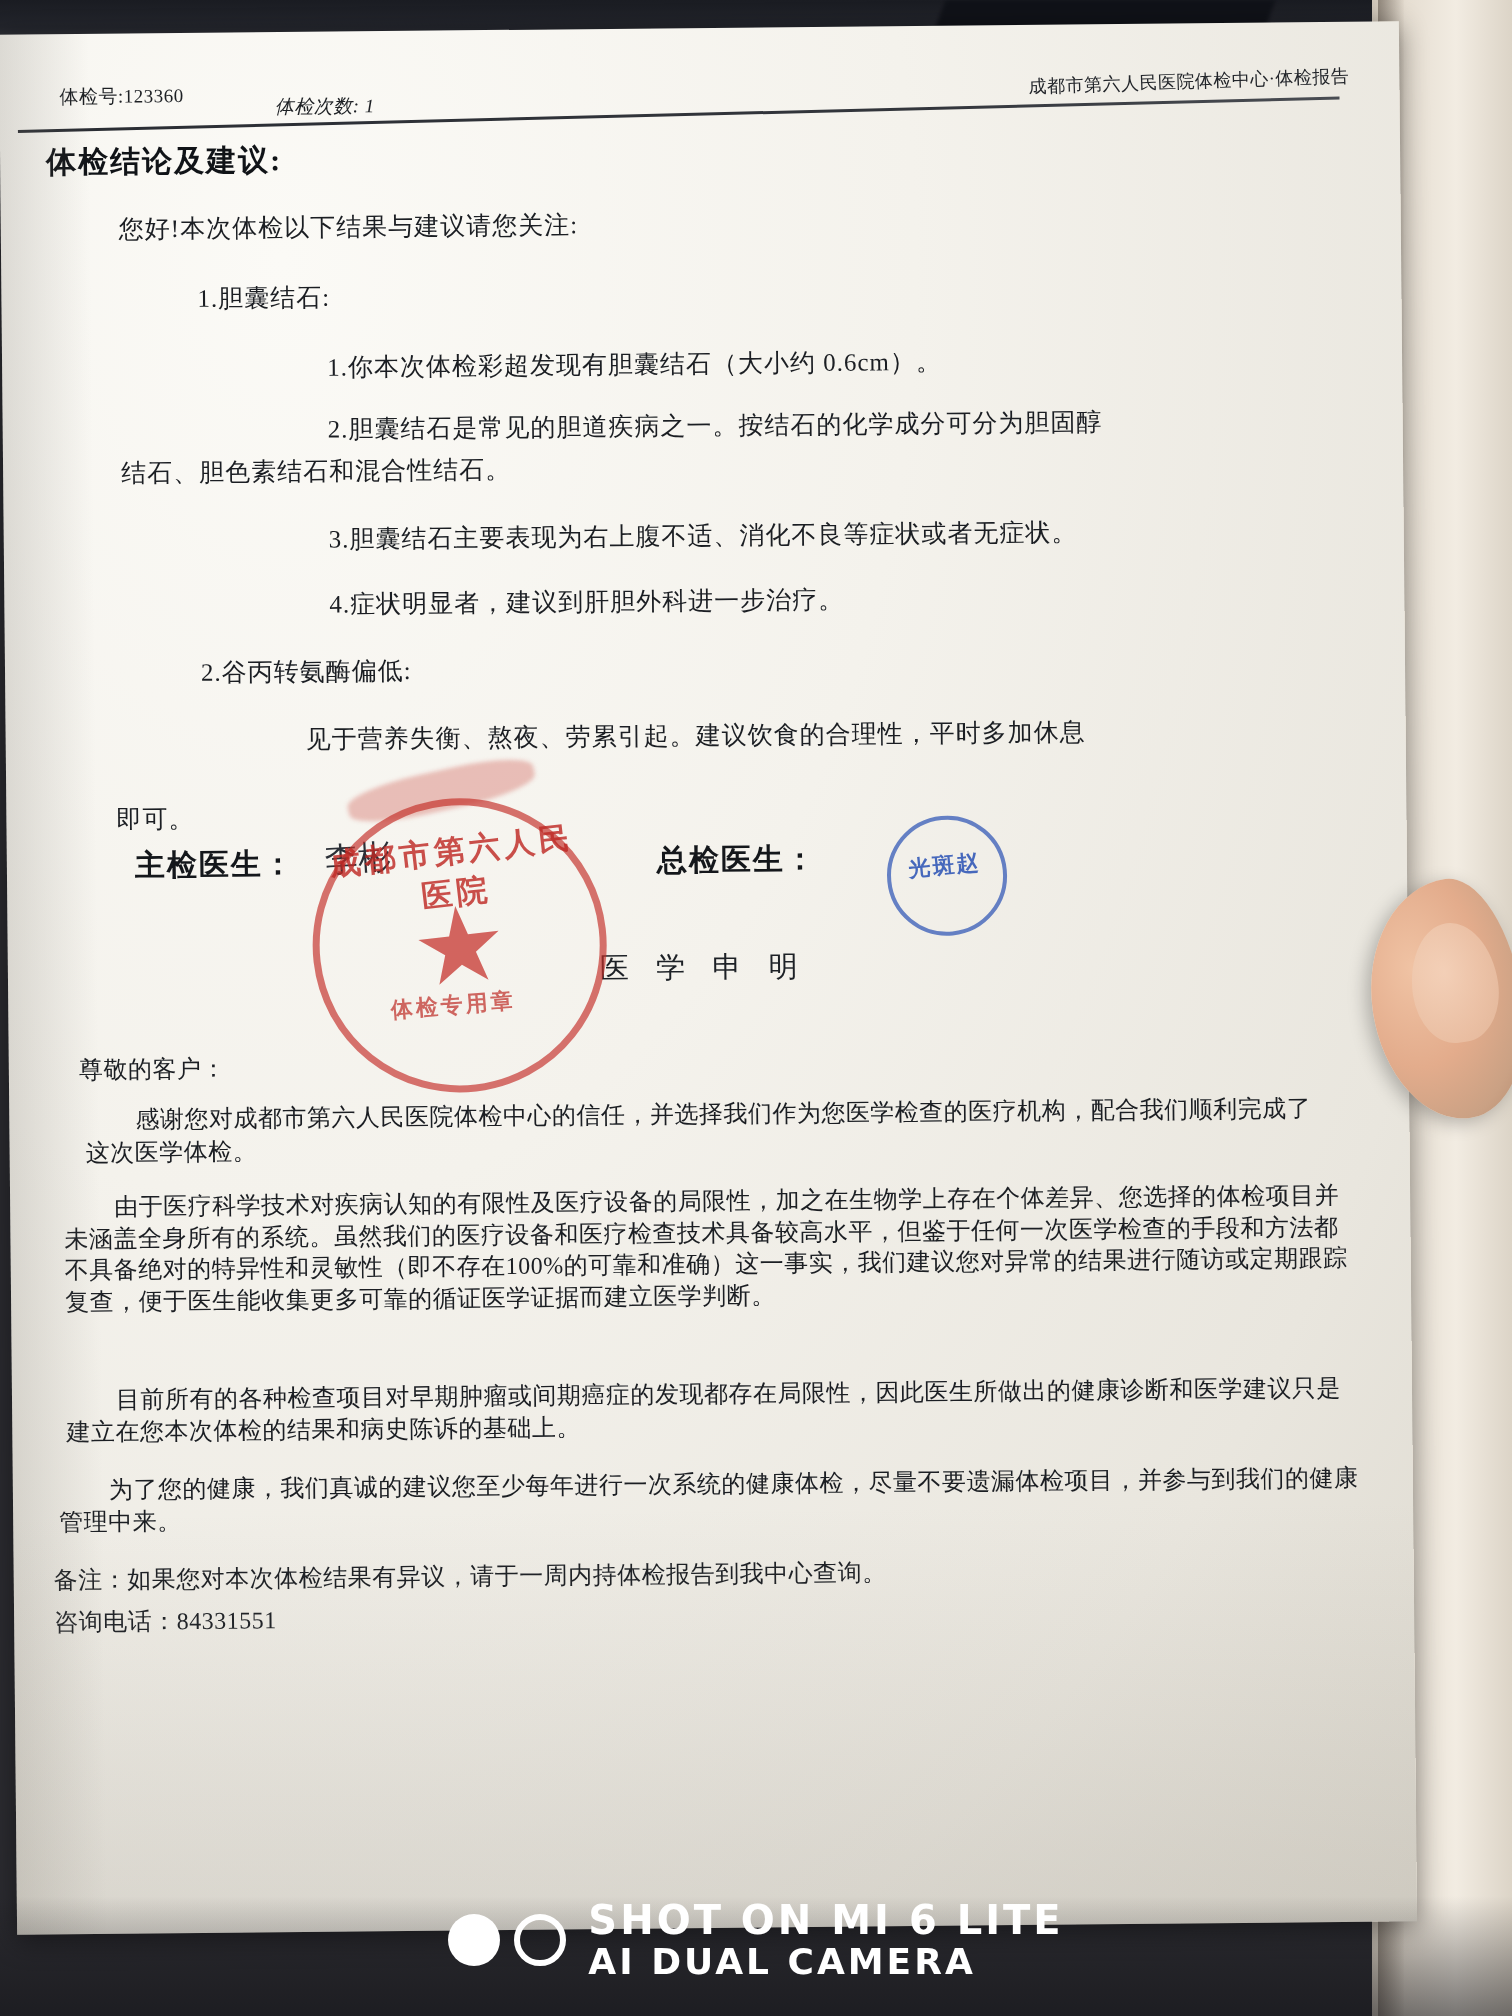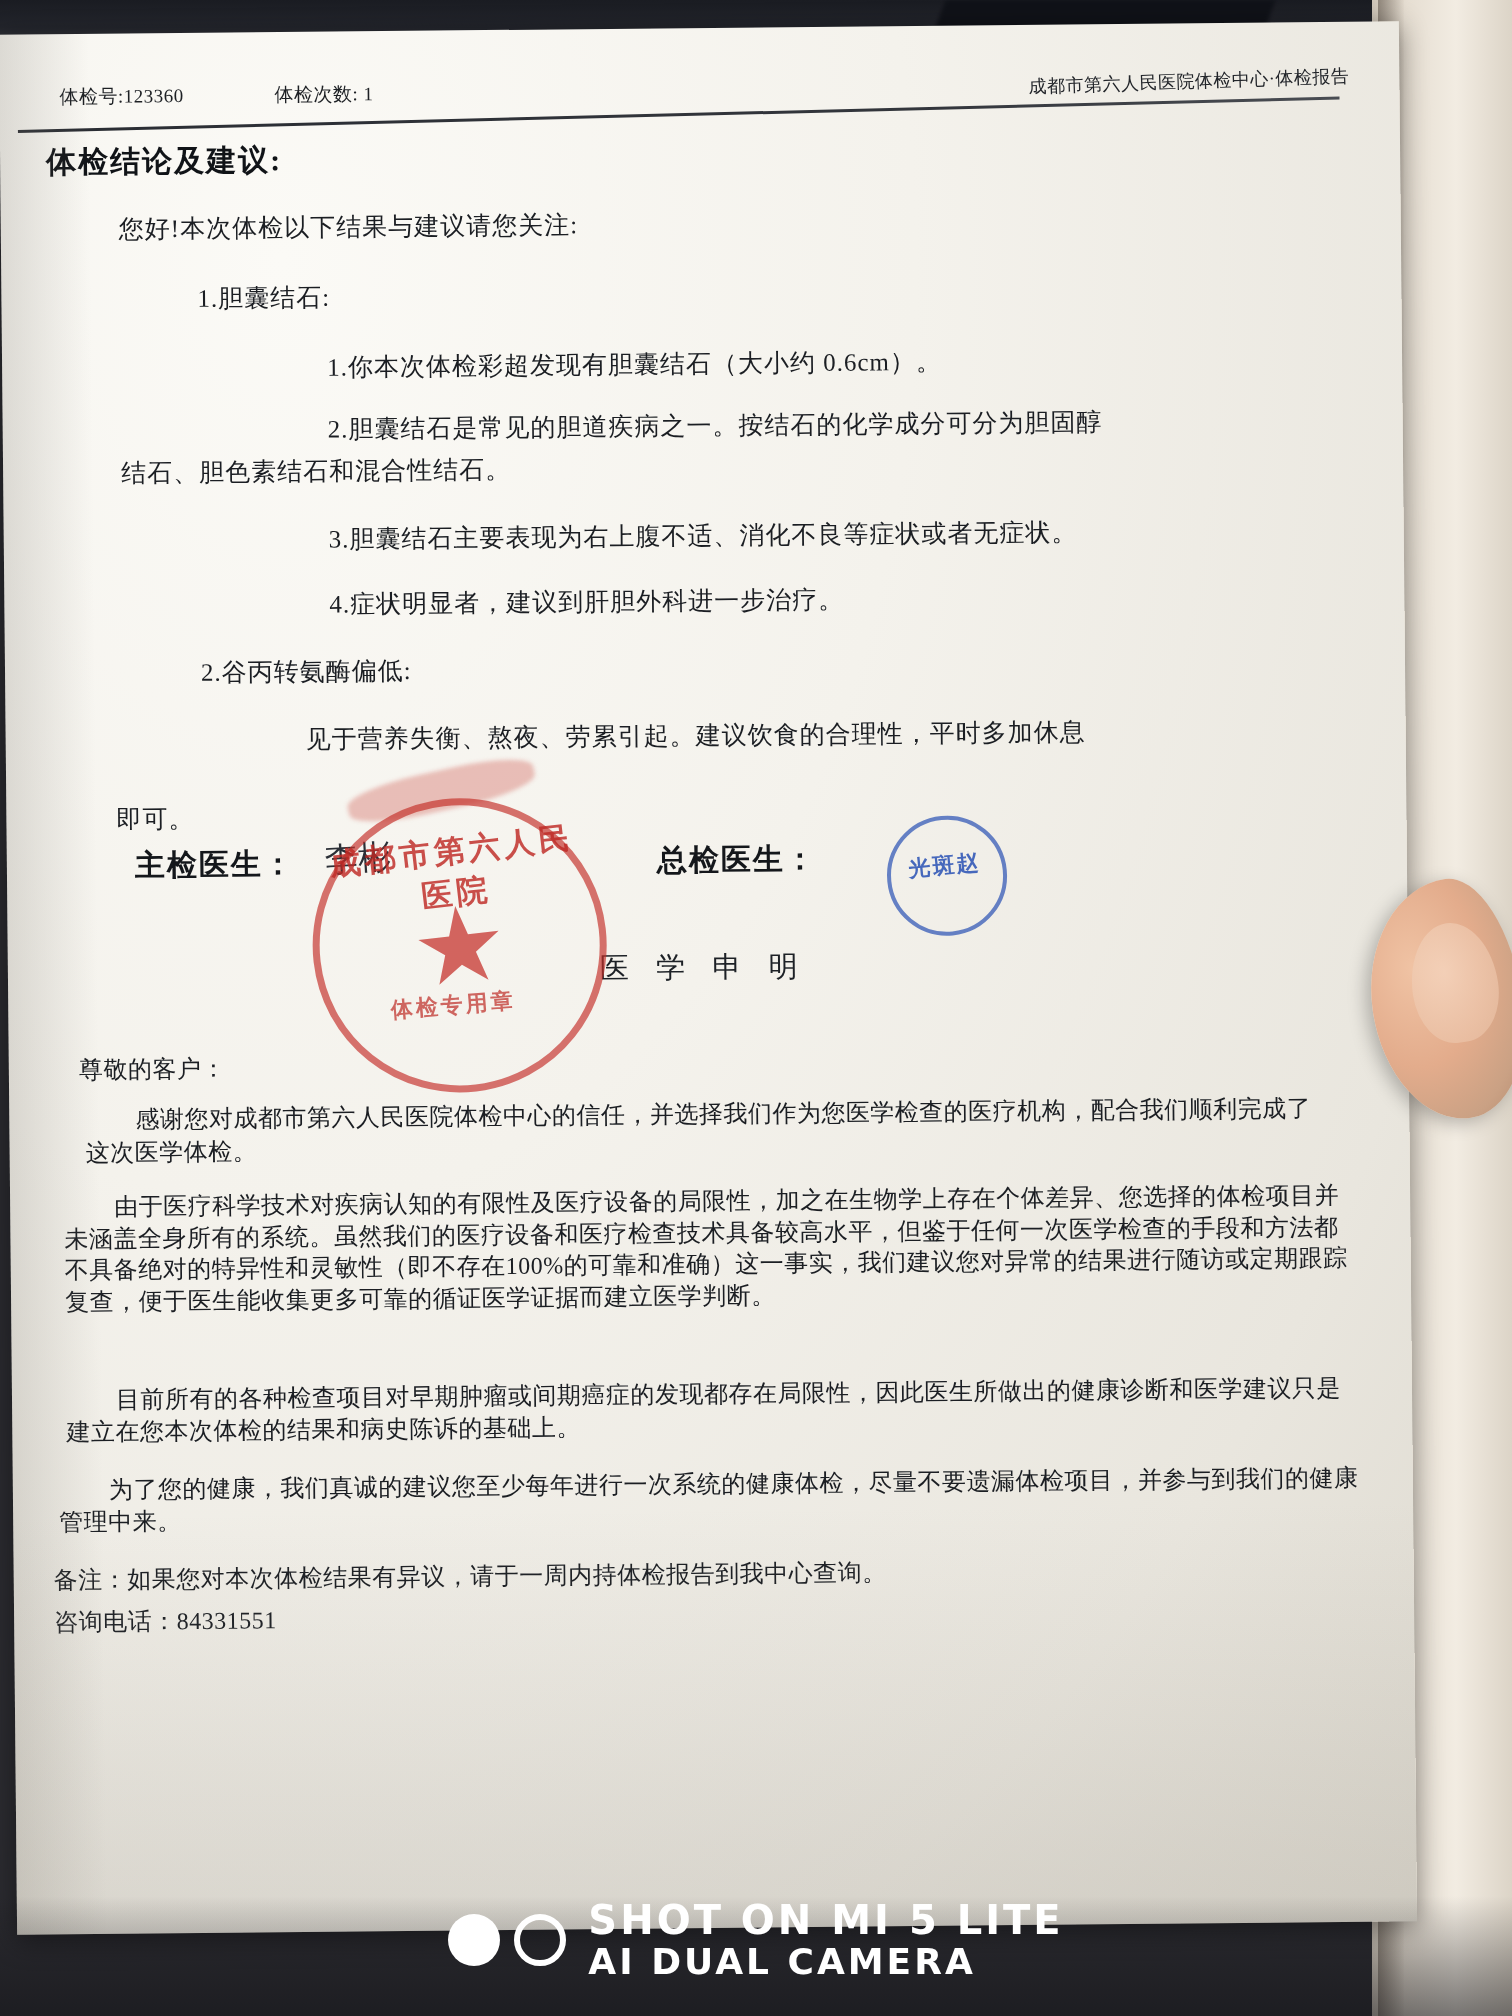--- a/index.html
+++ b/index.html
@@ -87,21 +87,21 @@
   
   .hdr {
     position: absolute;
     left: 60px; top: 50px;
     width: 1300px;
     font-size: 19px;
     letter-spacing: 0.5px;
     color: #1d2024;
   }
   .hdr .h-id { position: absolute; left: 0; top: 0; }
-  .hdr .h-cnt { position: absolute; left: 215px; top: 0; }
+  .hdr .h-cnt { position: absolute; left: 215px; top: 12px; font-style: italic; }
   .hdr .h-org {
     position: absolute; right: 10px; top: -4px;
     font-size: 18px;
     transform: rotate(-1.4deg);
     color: #22252a;
   }
   .hdr-rule {
     position: absolute;
     left: 18px; top: 85px;
     width: 1322px; height: 3px;
@@ -355,19 +355,19 @@
 
   <div class="bottom-dark"></div>
 
   <div class="wm">
     <div class="wm-row">
       <div class="wm-dots">
         <div class="wm-dot1"></div>
         <div class="wm-dot2"></div>
       </div>
       <div class="wm-text">
-        <div class="wm-l1">SHOT ON MI 5 LITE</div>
+        <div class="wm-l1">SHOT ON MI 6 LITE</div>
         <div class="wm-l2">AI DUAL CAMERA</div>
       </div>
     </div>
   </div>
 
 </div>
 
 </body></html>

